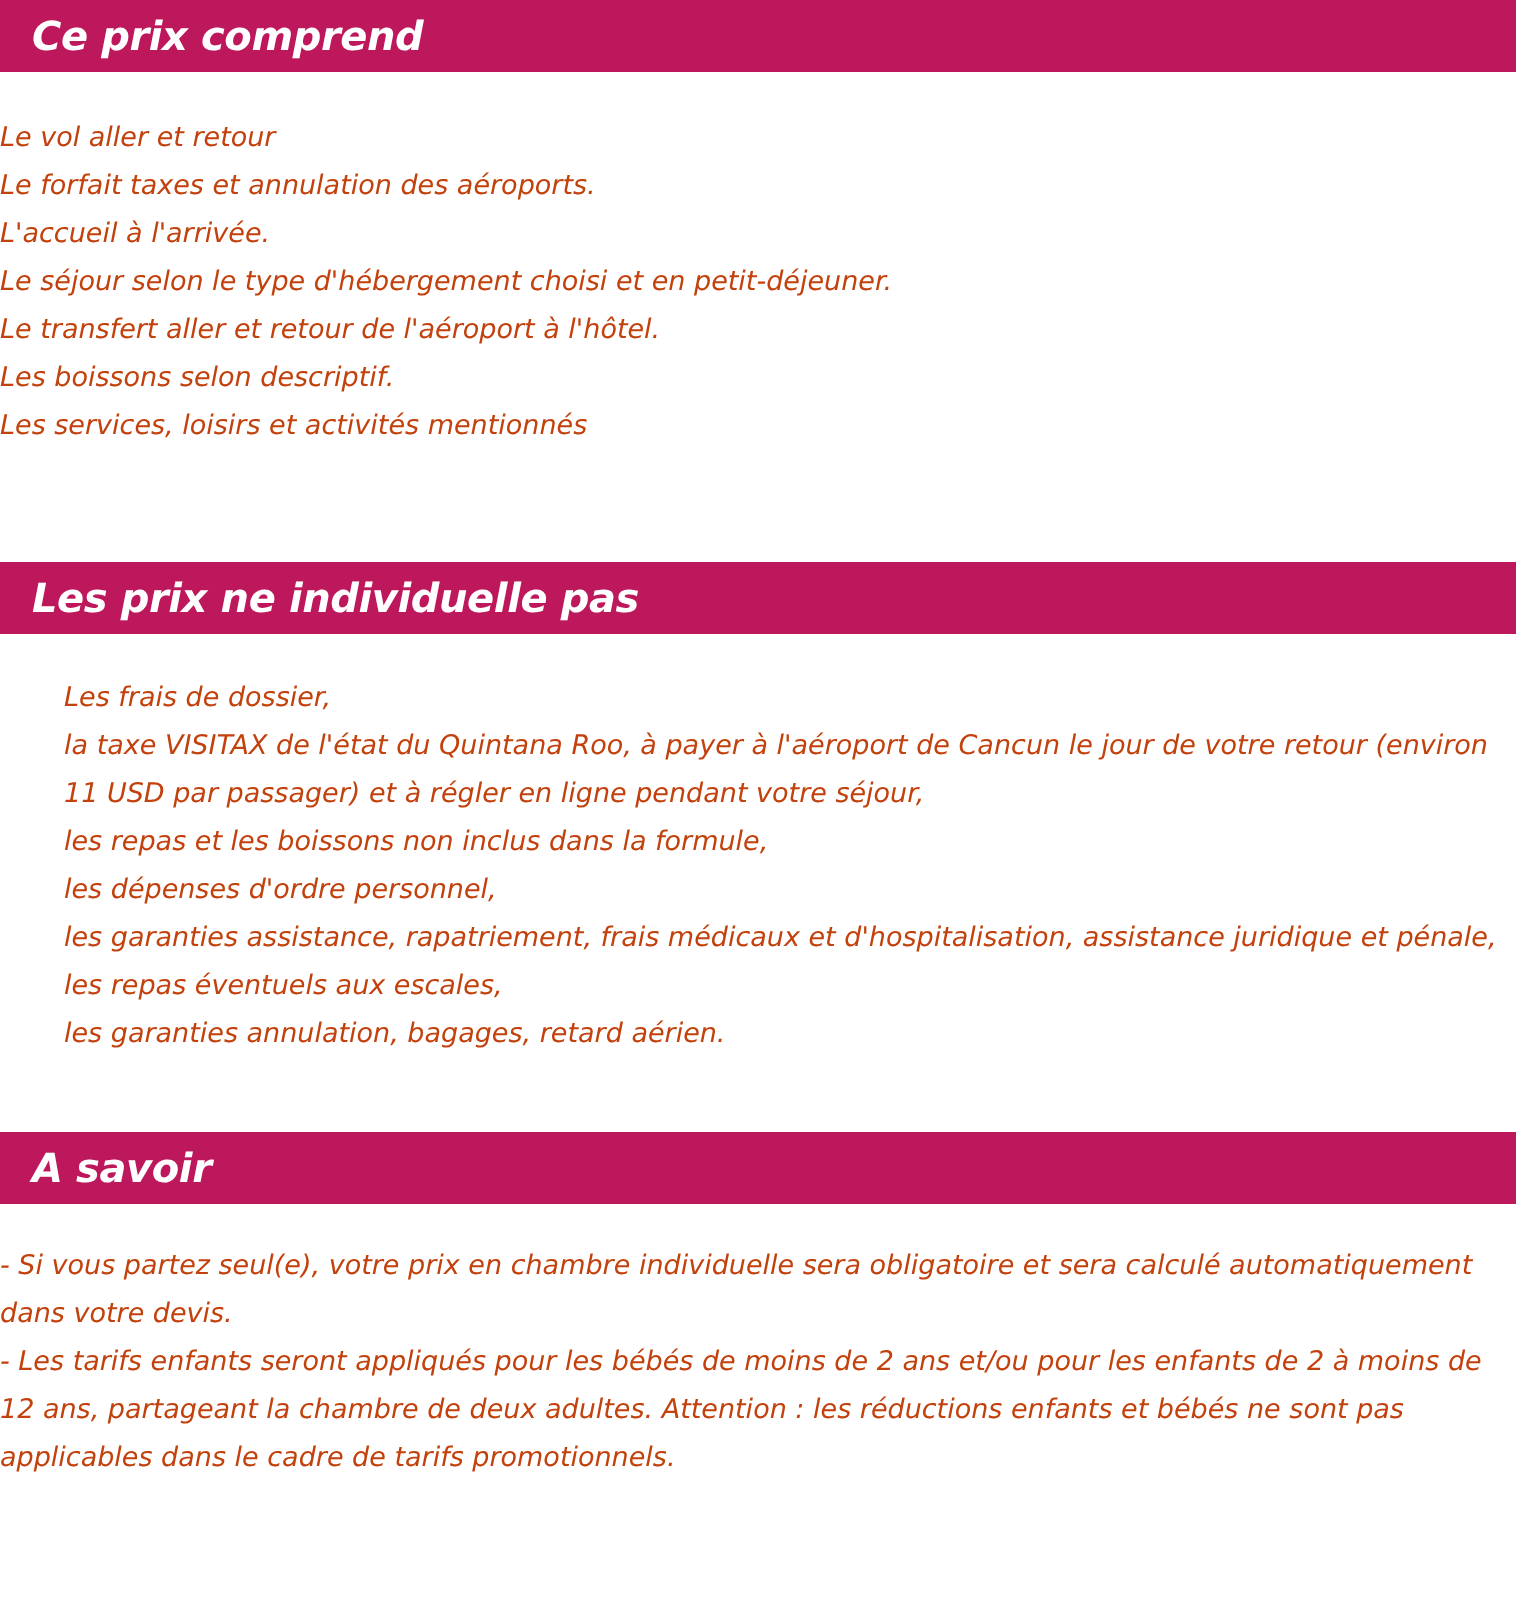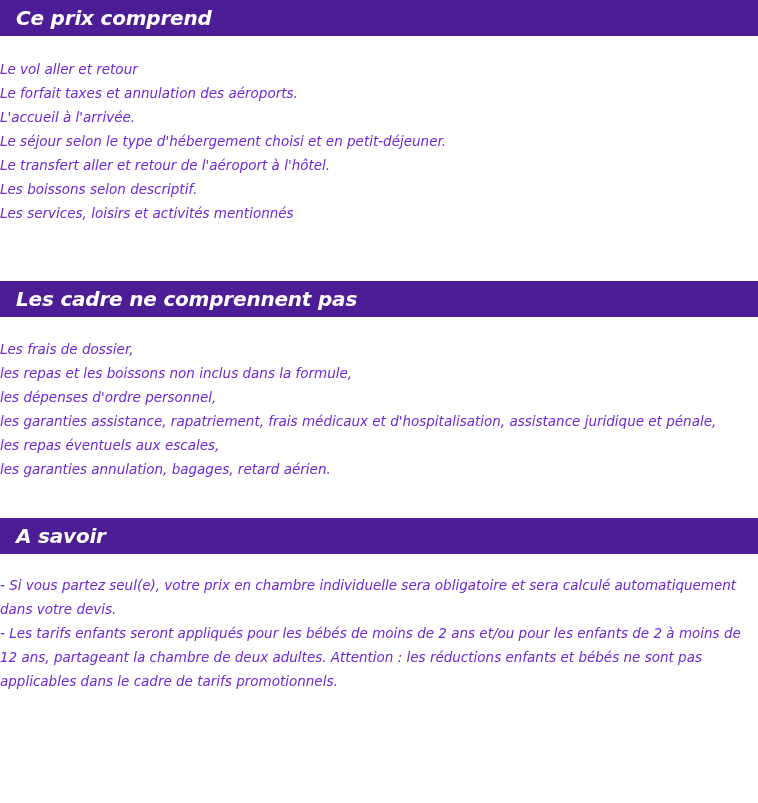--- a/index.html
+++ b/index.html
@@ -15,41 +15,41 @@
   }
 
   .page {
     width: 758px;
     height: 803px;
     position: relative;
     background: #ffffff;
   }
 
   .section-header {
-    background: #4c1d95;
+    background: #be185d;
     color: #ffffff;
     font-family: "DejaVu Sans", sans-serif;
     font-style: italic;
     font-weight: bold;
     font-size: 20px;
     line-height: 36px;
     height: 36px;
     padding-left: 16px;
     box-sizing: border-box;
     letter-spacing: -0.2px;
     white-space: nowrap;
     overflow: hidden;
   }
 
   .section-body {
     font-family: "DejaVu Sans", sans-serif;
     font-style: italic;
     font-size: 13.5px;
     line-height: 24px;
-    color: #6d28d9;
+    color: #c2410c;
     width: 748px;
     box-sizing: border-box;
     padding-right: 4px;
   }
 
   .line {
     display: block;
     white-space: nowrap;
     overflow: visible;
   }
@@ -57,21 +57,21 @@
   .para {
     display: block;
     white-space: normal;
   }
 
   
   .block-1-header { margin-top: 0; }
   .block-1-body   { margin-top: 21px; }
 
   .block-2-header { margin-top: 56px; }
-  .block-2-body   { margin-top: 20px; }
+  .block-2-body   { margin-top: 20px; padding-left: 32px; }
 
   .block-3-header { margin-top: 37px; }
   .block-3-body   { margin-top: 19px; }
 </style>
 </head>
 <body>
 
 <div class="page">
 
   <div class="section-header block-1-header">Ce prix comprend</div>
@@ -79,24 +79,25 @@
   <div class="section-body block-1-body">
     <span class="line">Le vol aller et retour</span>
     <span class="line">Le forfait taxes et annulation des aéroports.</span>
     <span class="line">L'accueil à l'arrivée.</span>
     <span class="line">Le séjour selon le type d'hébergement choisi et en petit-déjeuner.</span>
     <span class="line">Le transfert aller et retour de l'aéroport à l'hôtel.</span>
     <span class="line">Les boissons selon descriptif.</span>
     <span class="line">Les services, loisirs et activités mentionnés</span>
   </div>
 
-  <div class="section-header block-2-header">Les cadre ne comprennent pas</div>
+  <div class="section-header block-2-header">Les prix ne individuelle pas</div>
 
   <div class="section-body block-2-body">
     <span class="line">Les frais de dossier,</span>
+    <span class="para">la taxe VISITAX de l'état du Quintana Roo, à payer à l'aéroport de Cancun le jour de votre retour (environ 11 USD par passager) et à régler en ligne pendant votre séjour,</span>
     <span class="line">les repas et les boissons non inclus dans la formule,</span>
     <span class="line">les dépenses d'ordre personnel,</span>
     <span class="line">les garanties assistance, rapatriement, frais médicaux et d'hospitalisation, assistance juridique et pénale,</span>
     <span class="line">les repas éventuels aux escales,</span>
     <span class="line">les garanties annulation, bagages, retard aérien.</span>
   </div>
 
   <div class="section-header block-3-header">A savoir</div>
 
   <div class="section-body block-3-body">

